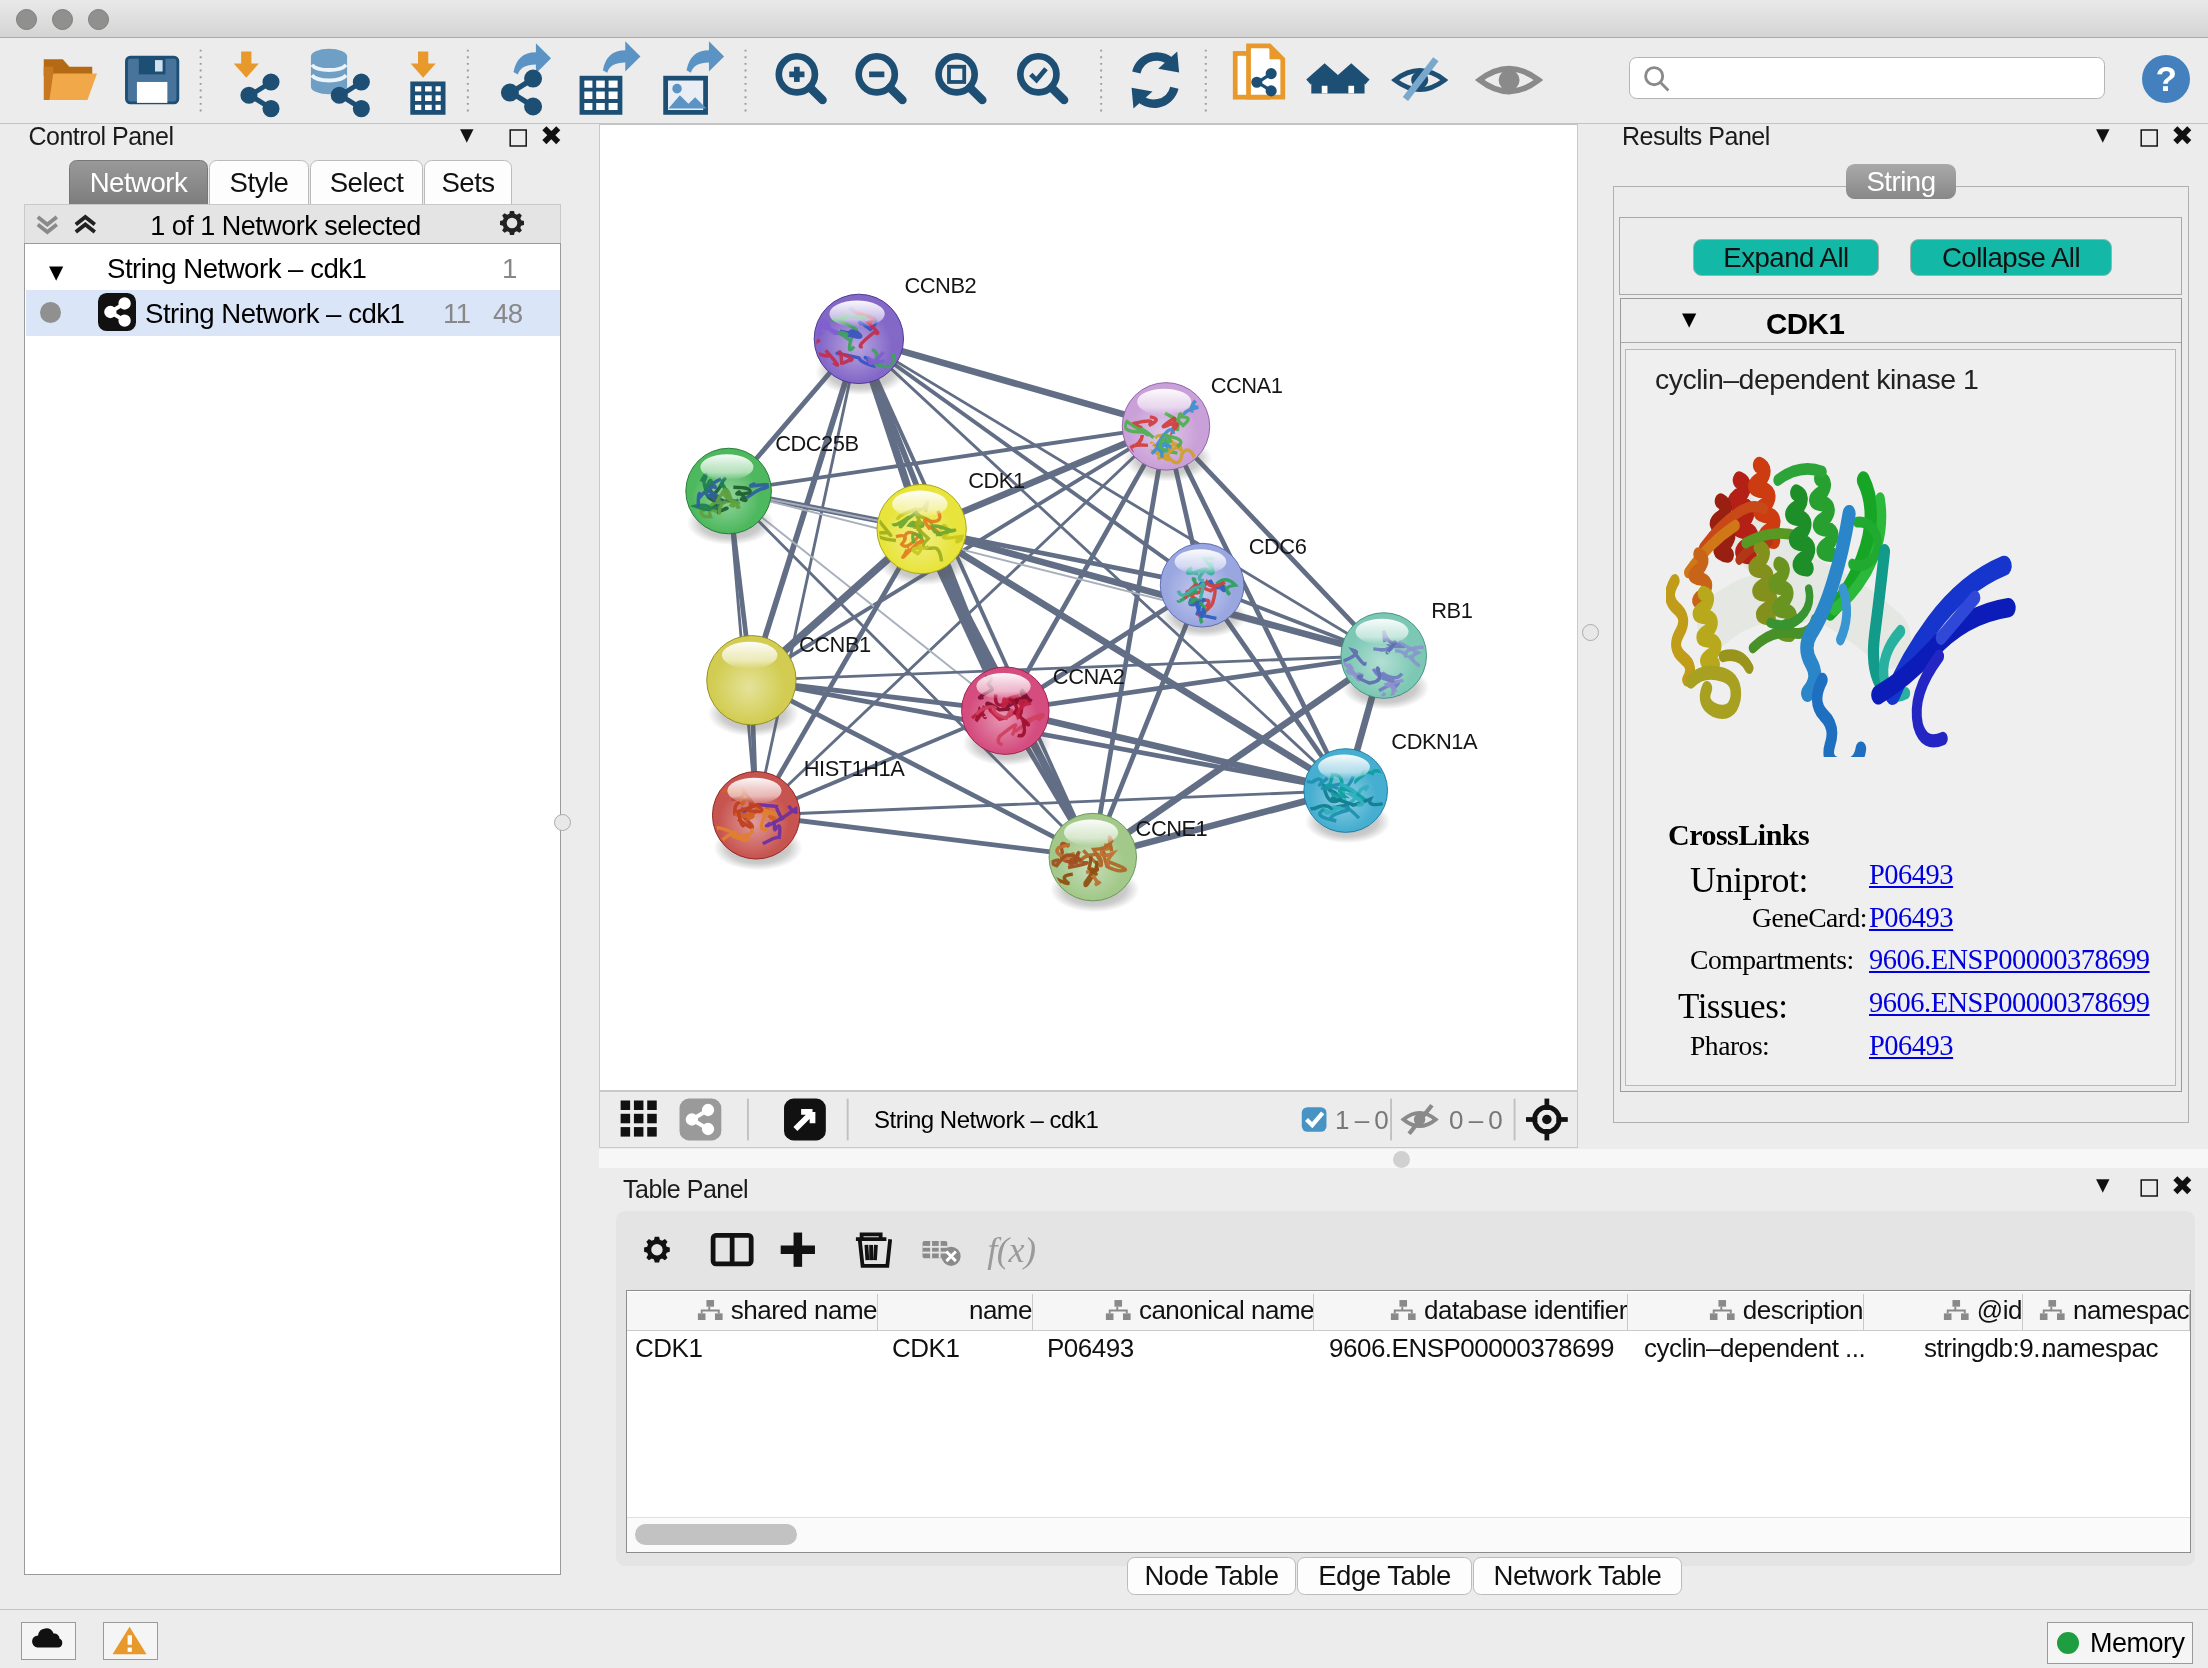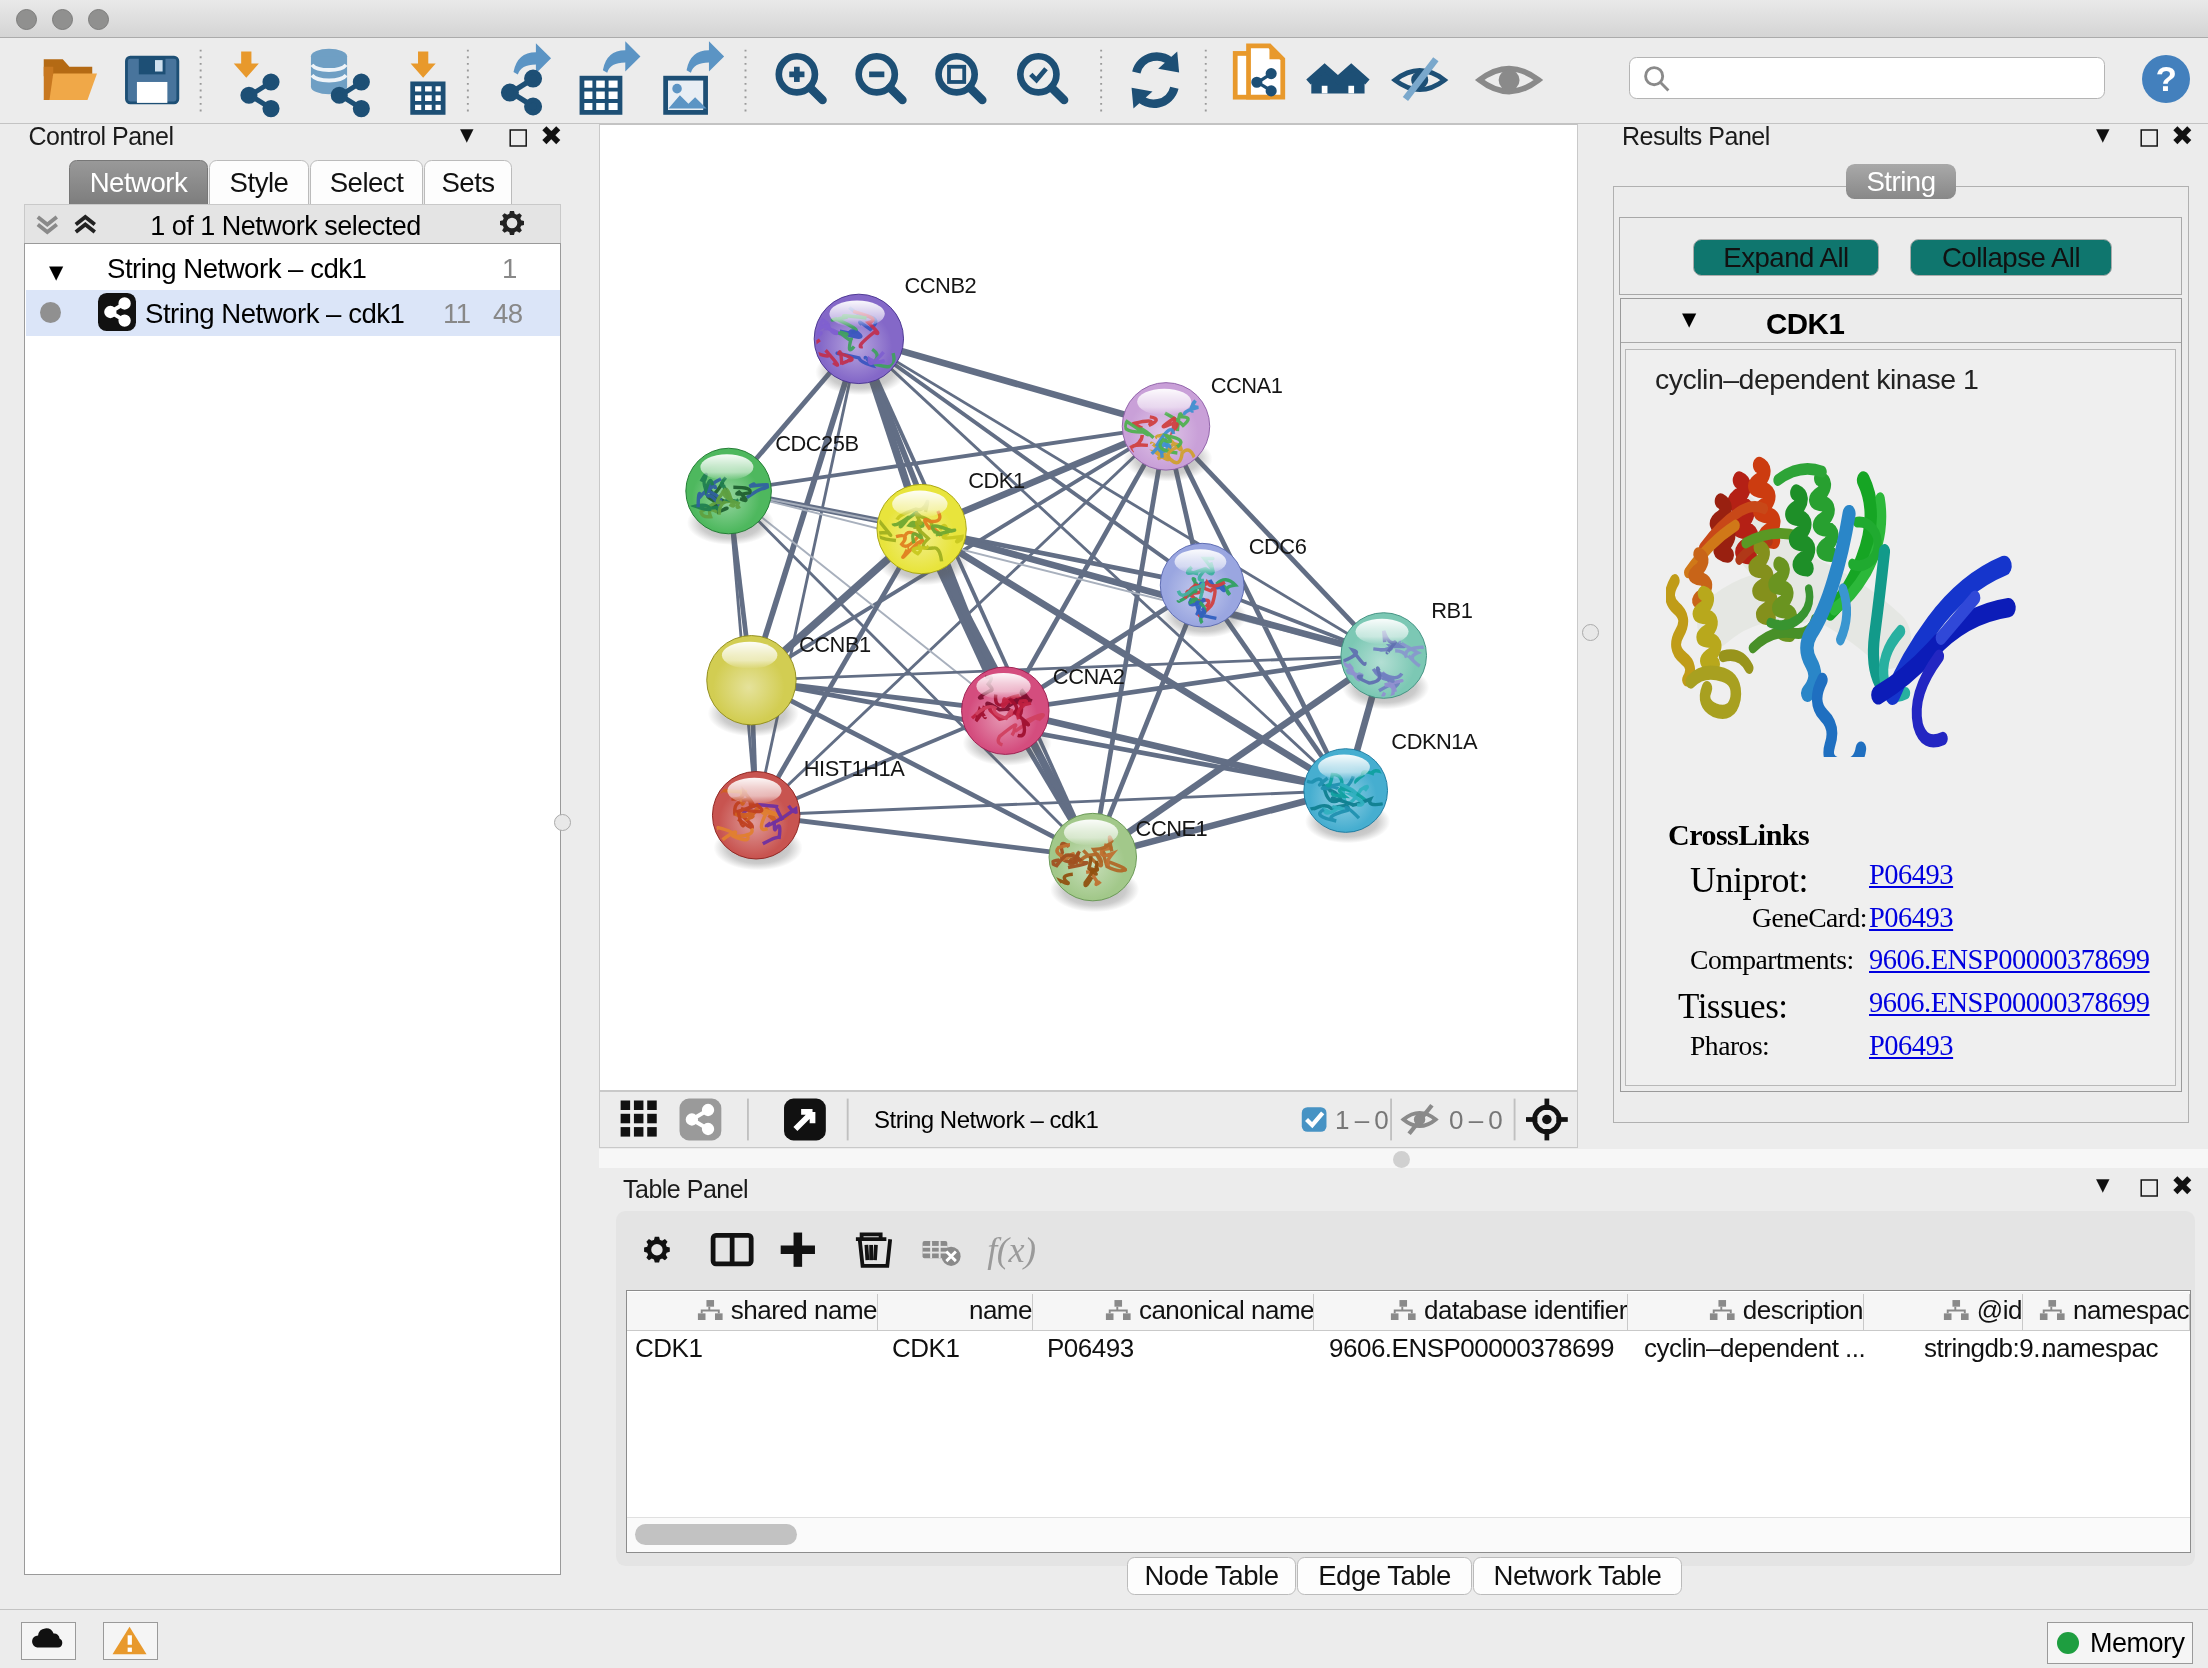--- a/index.html
+++ b/index.html
@@ -28,21 +28,21 @@
 .netview { position:absolute; left:599px; top:124px; width:979px; height:967px;
   background:#fff; border:1px solid #c9c9c9; border-top:1px solid #c3c3c3; }
 .nettools { position:absolute; left:599px; top:1091px; width:979px; height:57px;
   background:#ececec; border:1px solid #c9c9c9; }
 .splith { position:absolute; left:599px; top:1149px; width:1609px; height:19px; background:#f7f7f7; }
 .stringtab { position:absolute; left:1846px; top:164px; width:110px; height:35px;
   background:linear-gradient(#a9a9a9,#888888); border-radius:8.6px; color:#fff;
   font-size:27.6px; text-align:center; line-height:35px; }
 .resbox { position:absolute; left:1613px; top:186px; width:576px; height:937px;
   background:#ececec; border:1.4px solid #b0b0b0; }
-.btn { position:absolute; background:#0f766e; border:1.4px solid #ababab; border-radius:8.6px;
+.btn { position:absolute; background:#14b8a6; border:1.4px solid #ababab; border-radius:8.6px;
   font-size:27.6px; text-align:center; color:#111; }
 .cdk1outer { position:absolute; left:1620px; top:298px; width:562px; height:794px;
   background:#ececec; border:1.9px solid #9a9a9a; }
 .cdk1head { position:absolute; left:1621px; top:299px; width:560px; height:44px;
   border-bottom:1.4px solid #a8a8a8; }
 .cdk1body { position:absolute; left:1625px; top:349px; width:551px; height:737px;
   background:#efefef; border:1px solid #b8b8b8; }
 .serif { font-family:"Liberation Serif", serif; }
 .link { color:#0000e0; text-decoration:underline; font-family:"Liberation Serif", serif; }
 .tablepanel { position:absolute; left:616px; top:1211px; width:1579px; height:355px;

